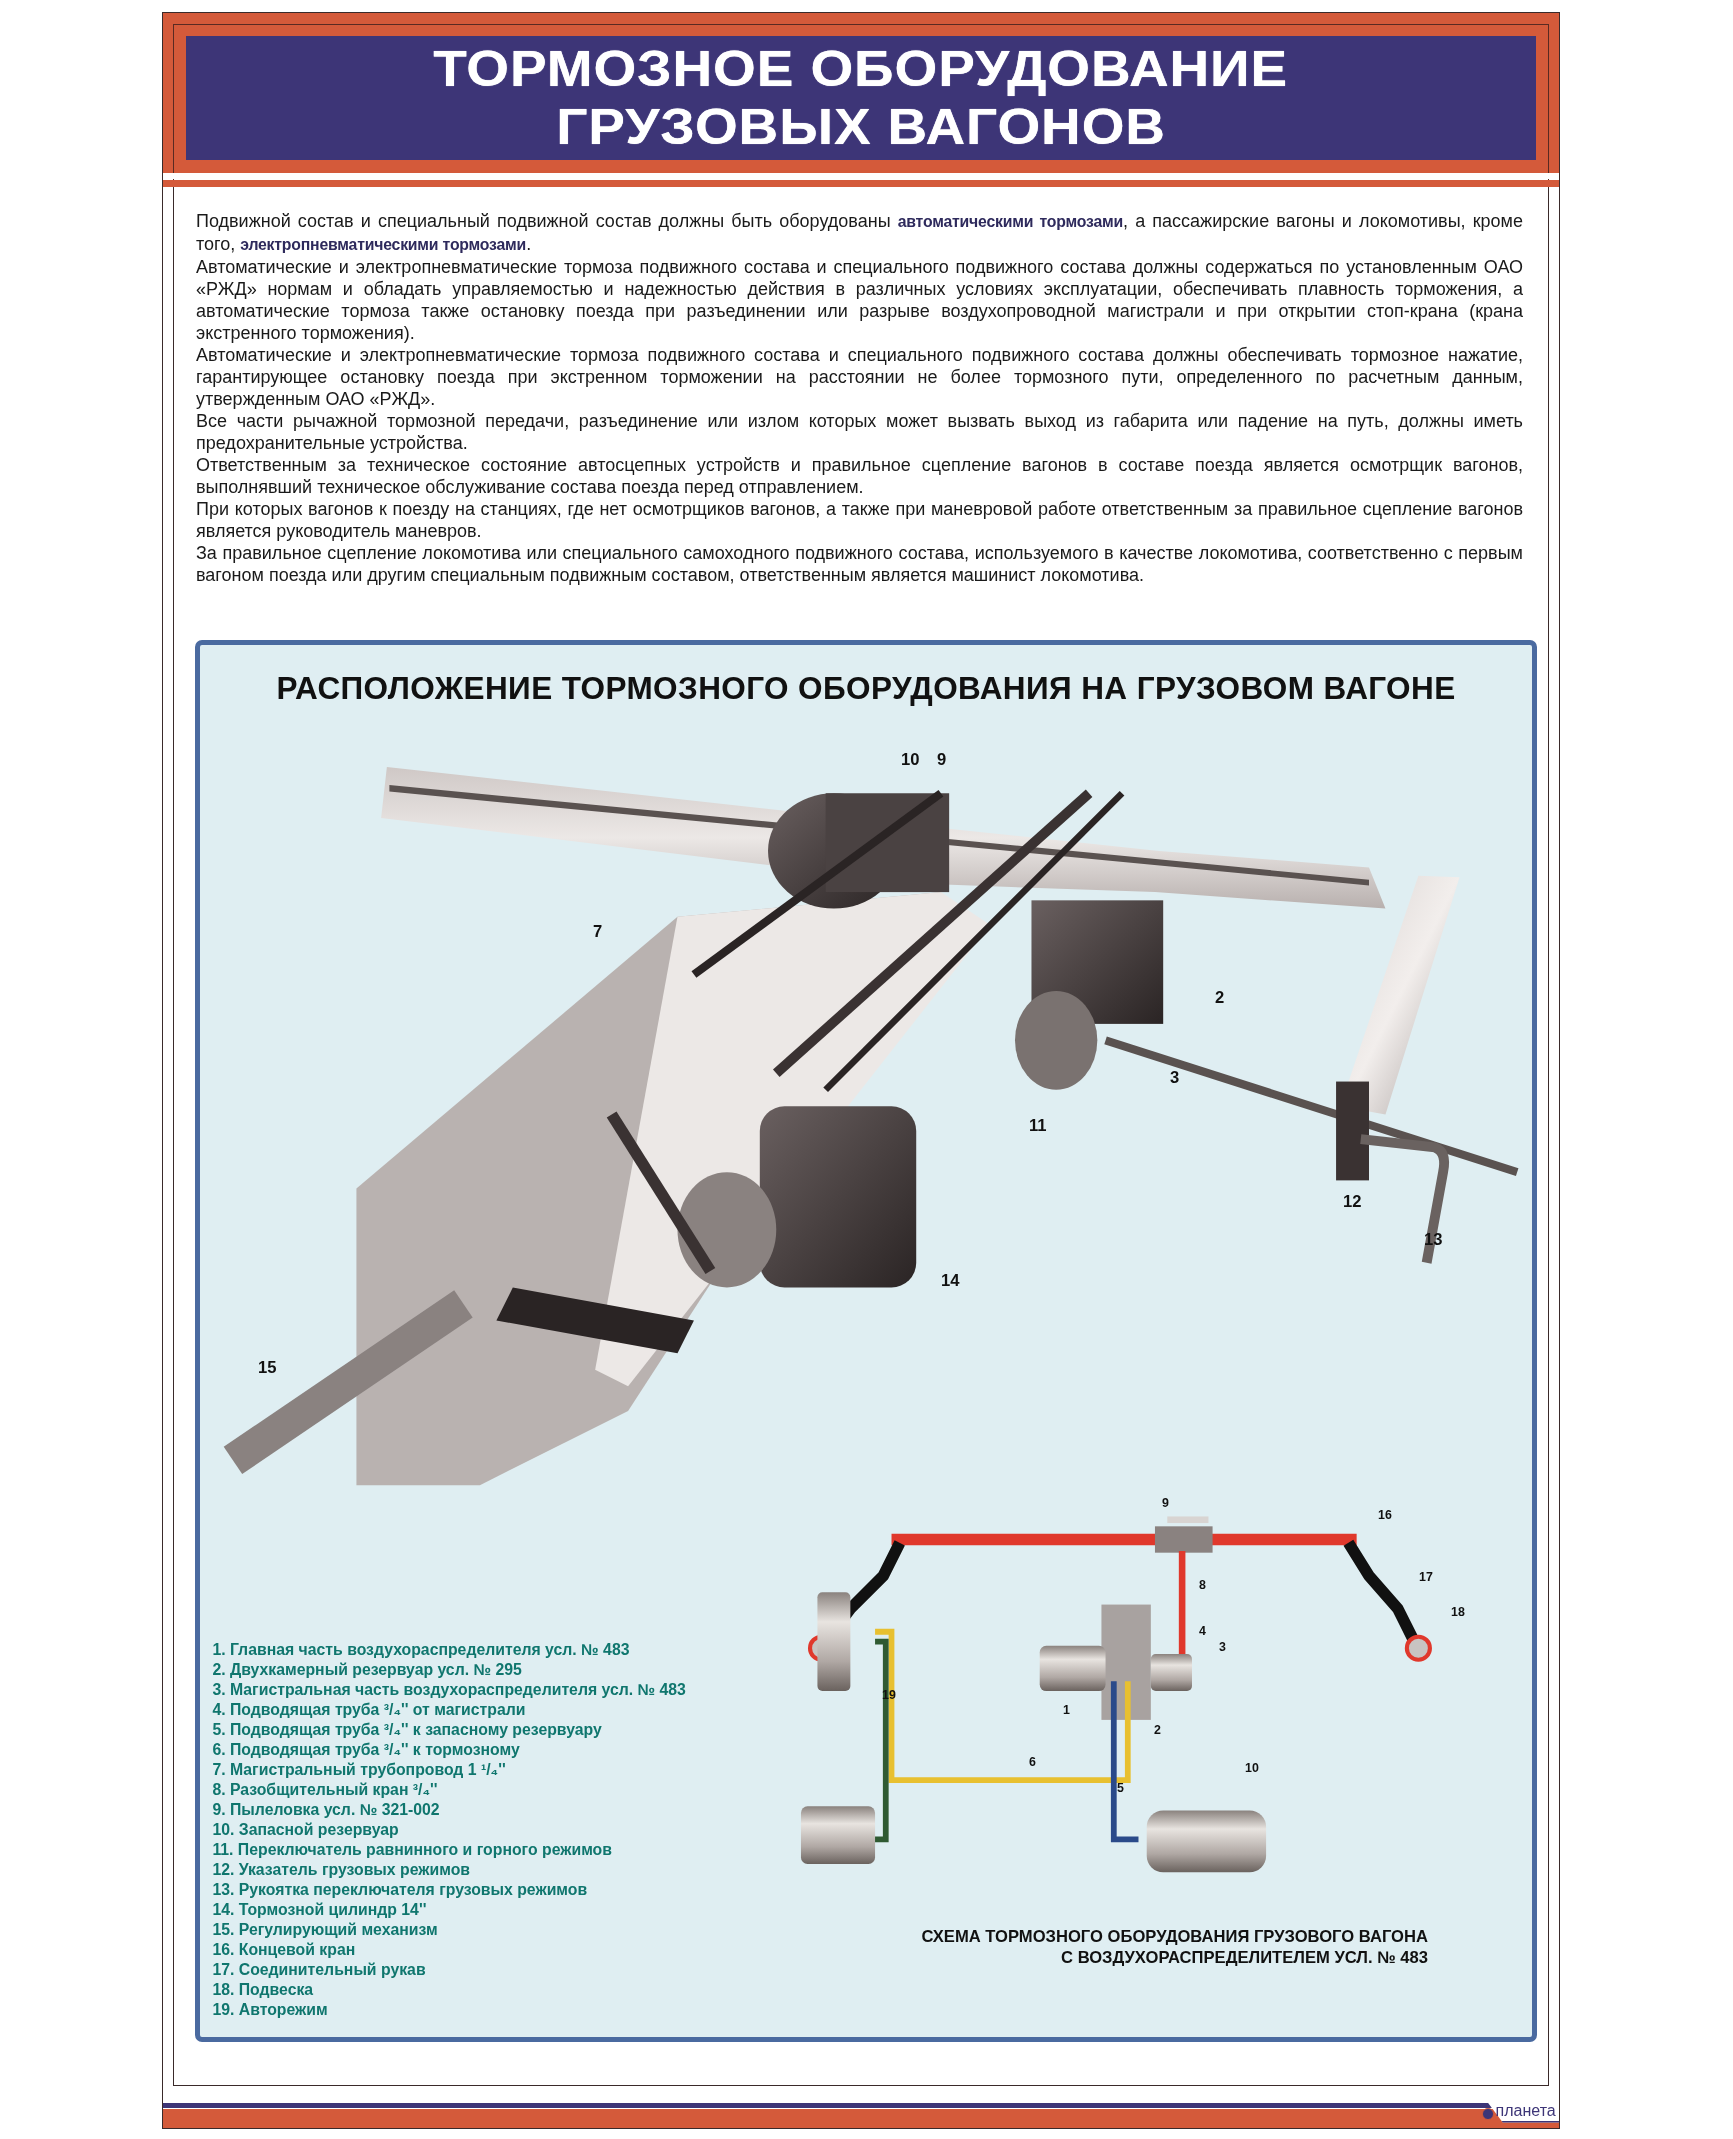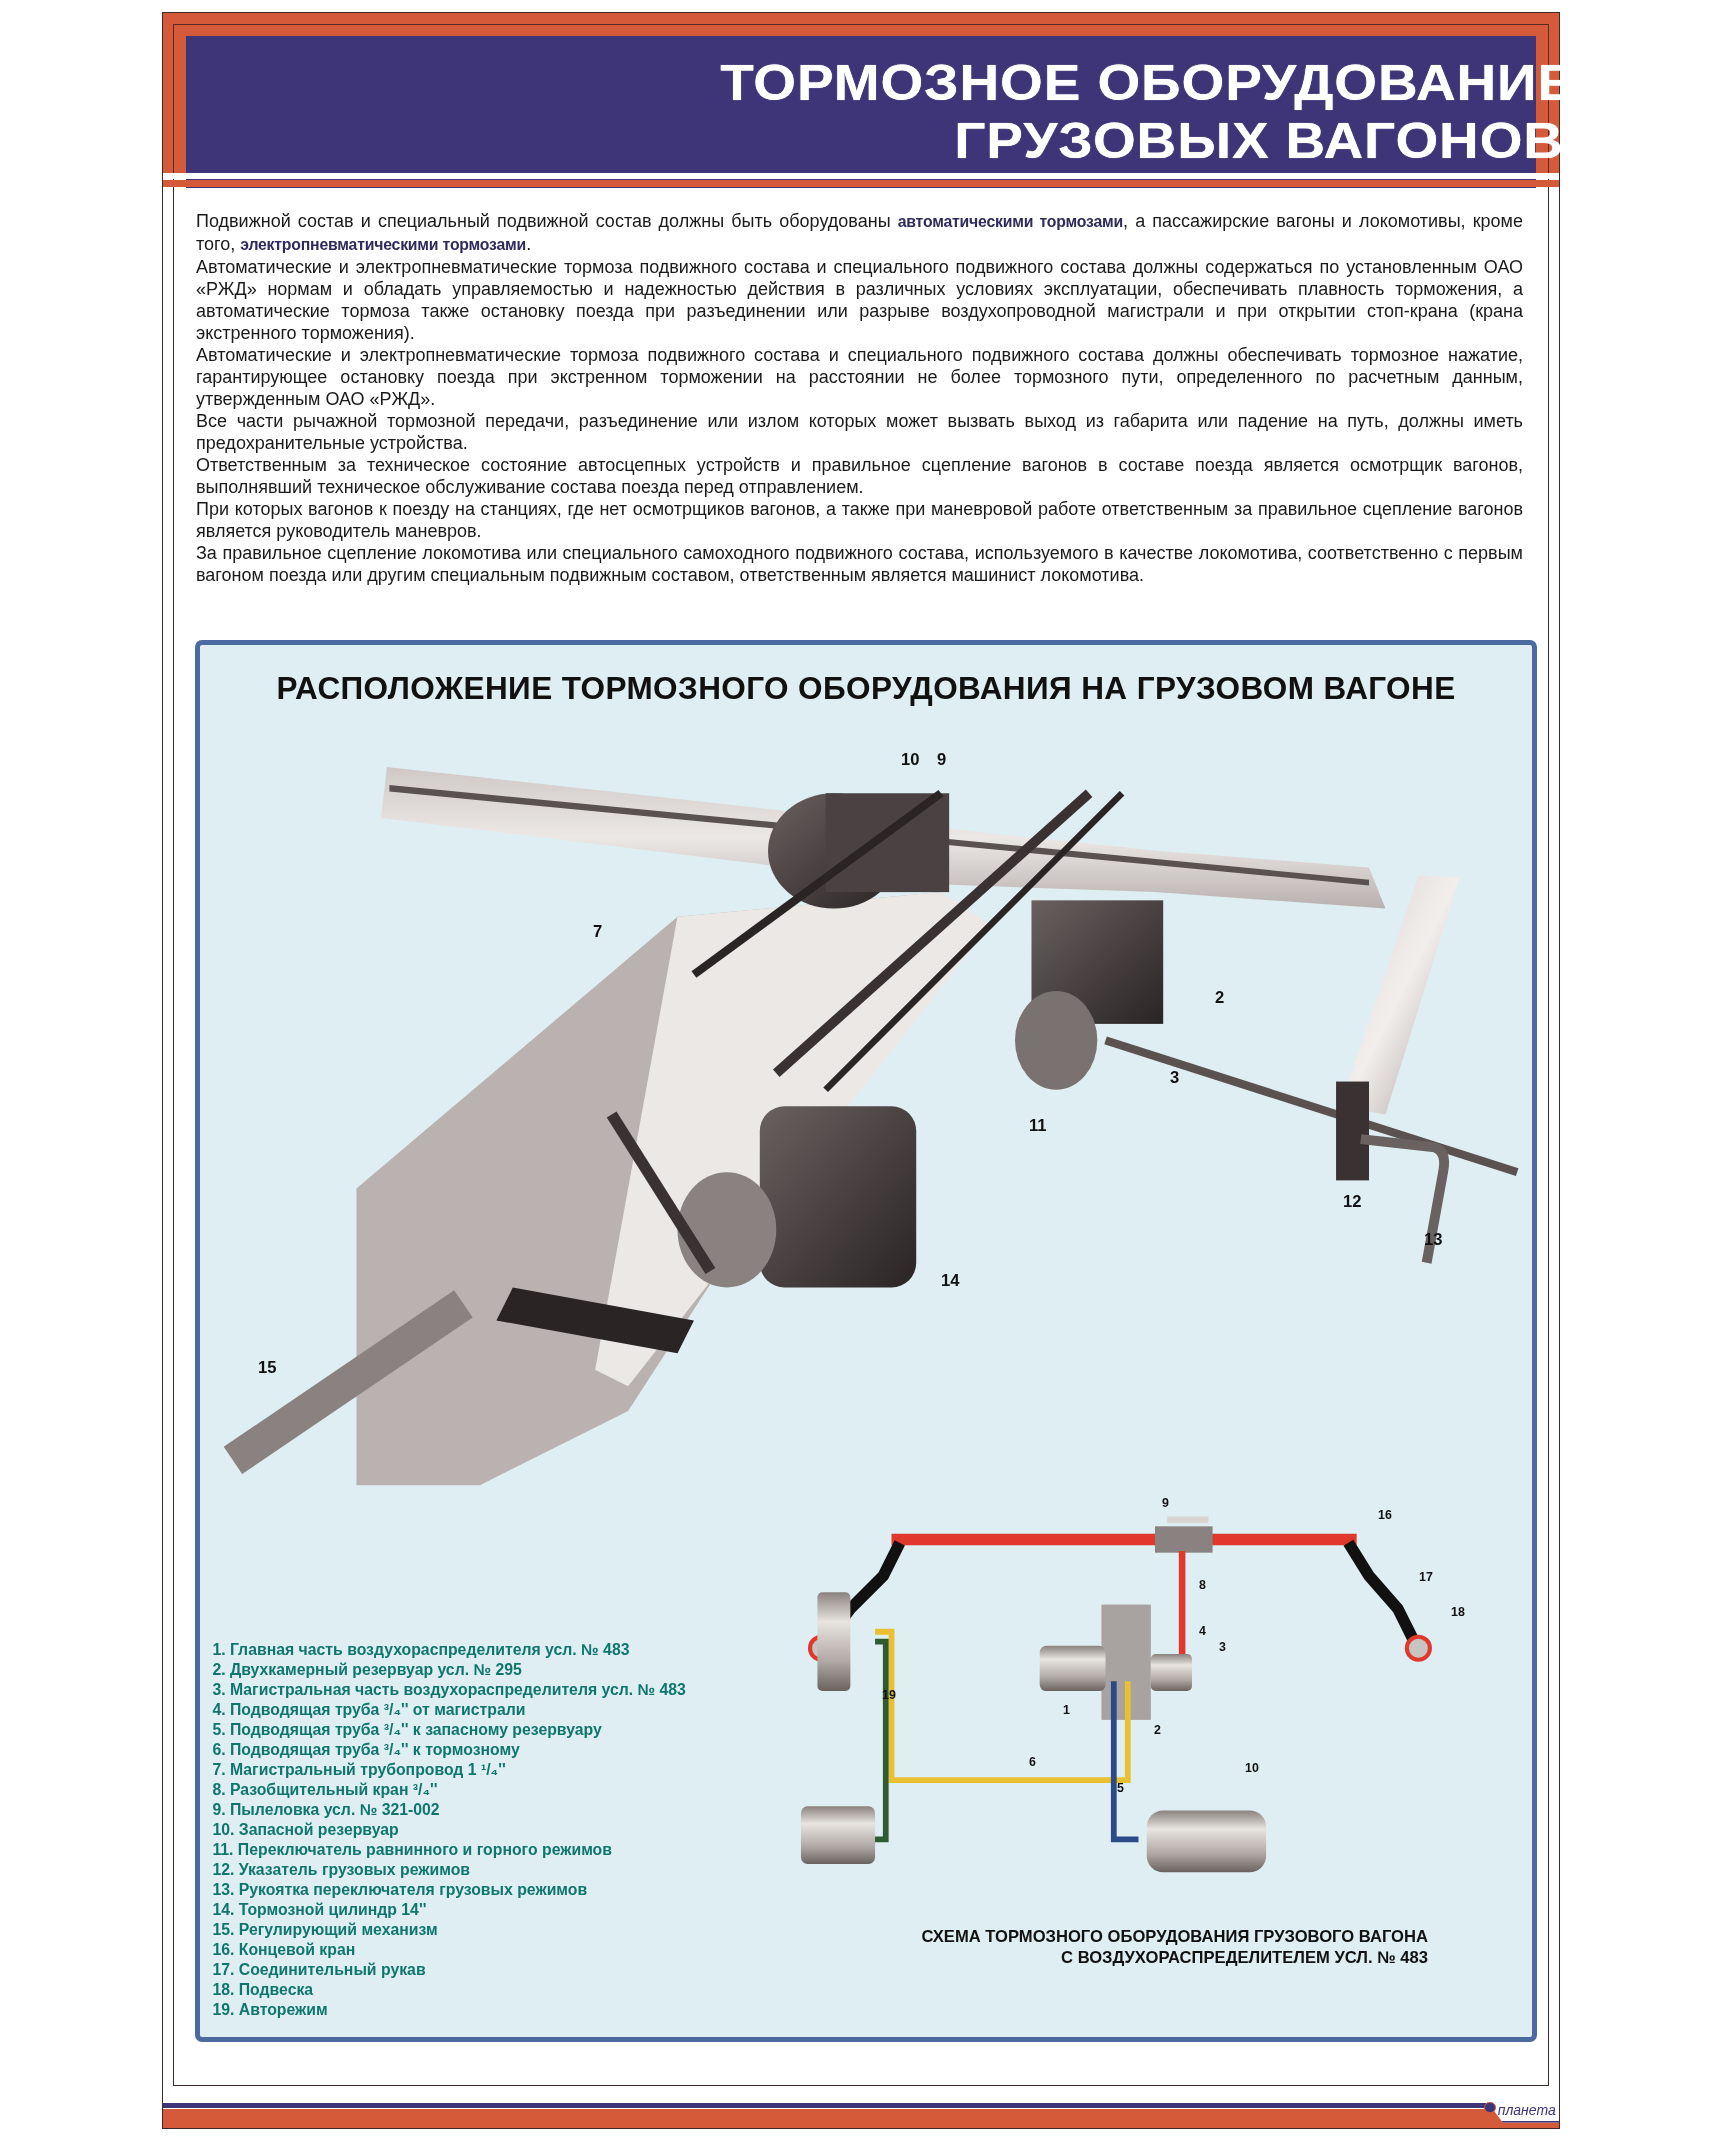--- a/index.html
+++ b/index.html
@@ -3,21 +3,21 @@
   <meta charset="utf-8">
   <style>
     * { box-sizing: border-box; margin: 0; padding: 0; }
     html, body { width: 1734px; height: 2140px; background: #ffffff; overflow: hidden; }
     body { position: relative; font-family: "Liberation Sans", sans-serif; color: #111; }
 
     
     .poster { position: absolute; left: 162px; top: 11.6px; width: 1398px; height: 2117px; border: 1.7px solid #3a2a2a; background: #fff; }
     .top-band { position: absolute; left: 0; top: 0; width: 100%; height: 166px; background: #d45a3a; }
     .top-band .inner-line { position: absolute; left: 10px; top: 11.6px; right: 10px; height: 166px; border-left: 1.7px solid #5a2a22; border-top: 1.7px solid #5a2a22; border-right: 1.7px solid #5a2a22; }
-    .title-box { position: absolute; left: 23px; top: 23px; right: 23px; height: 152px; background: #3d3577; display: flex; flex-direction: column; align-items: flex-end; justify-content: center; }
+    .title-box { position: absolute; left: 23px; top: 23px; right: 23px; height: 124px; background: #3d3577; display: flex; flex-direction: column; align-items: center; justify-content: center; }
     .title-line { color: #fff; font-family: "Liberation Sans", sans-serif; font-weight: bold; font-size: 50px; letter-spacing: 0.8px; line-height: 58px; transform: scaleX(1.1); text-shadow: 0 0 0.8px #fff; }
     .white-gap { position: absolute; left: 0; top: 160px; width: 100%; height: 6.6px; background: #fff; }
     .orange-stripe { position: absolute; left: 0; top: 167px; width: 100%; height: 7.5px; background: #d45a3a; }
 
     .inner-frame { position: absolute; left: 10px; top: 174px; right: 10px; height: 1899px; border-left: 1.7px solid #3a2a2a; border-right: 1.7px solid #3a2a2a; border-bottom: 1.7px solid #3a2a2a; }
 
     
     .intro { position: absolute; left: 33px; top: 197px; width: 1327px; font-size: 18px; line-height: 22px; color: #1a1a1a; text-align: justify; }
     .intro p { margin: 0; }
     .intro .hl { font-weight: bold; color: #2e2a5c; font-family: Liberation Sans, sans-serif; font-size: 15.8px; letter-spacing: -0.2px; }
@@ -33,21 +33,21 @@
 
     
     .legend { position: absolute; left: 12.4px; top: 995px; font-size: 15.8px; font-weight: bold; line-height: 20px; color: #0f766e; }
 
     .schema-caption { position: absolute; left: 647px; top: 1281px; width: 581px; text-align: right; font-size: 16.6px; font-weight: bold; line-height: 21px; color: #111; }
 
     
     .bottom-navy { position: absolute; left: 0; top: 2090px; width: 100%; height: 5.8px; background: #3d3577; }
     .bottom-orange { position: absolute; left: 0; top: 2096px; width: 100%; height: 19px; background: #d45a3a; }
     .logo-tab { position: absolute; right: 0; top: 2085px; width: 75px; height: 25px; background: #fff; clip-path: polygon(0 0, 100% 0, 100% 100%, 25% 100%); border-bottom: 2.5px solid #3d3577; }
-    .logo { position: absolute; right: 3.3px; top: 2089px; font-size: 14px; color: #3d3577; display: flex; align-items: flex-start; gap: 1.7px; font-style: italic; }
+    .logo { position: absolute; right: 3.3px; top: 2089px; font-size: 16px; color: #3d3577; display: flex; align-items: flex-end; gap: 1.7px; }
     .logo-mark { width: 11.6px; height: 11.6px; border-radius: 50%; background: #3d3577; border: 1.7px solid #d45a3a; }
   </style>
 </head>
 <body>
 
 <div class="poster">
   <div class="top-band">
       <div class="inner-line"></div>
     </div>
   <div class="title-box">

